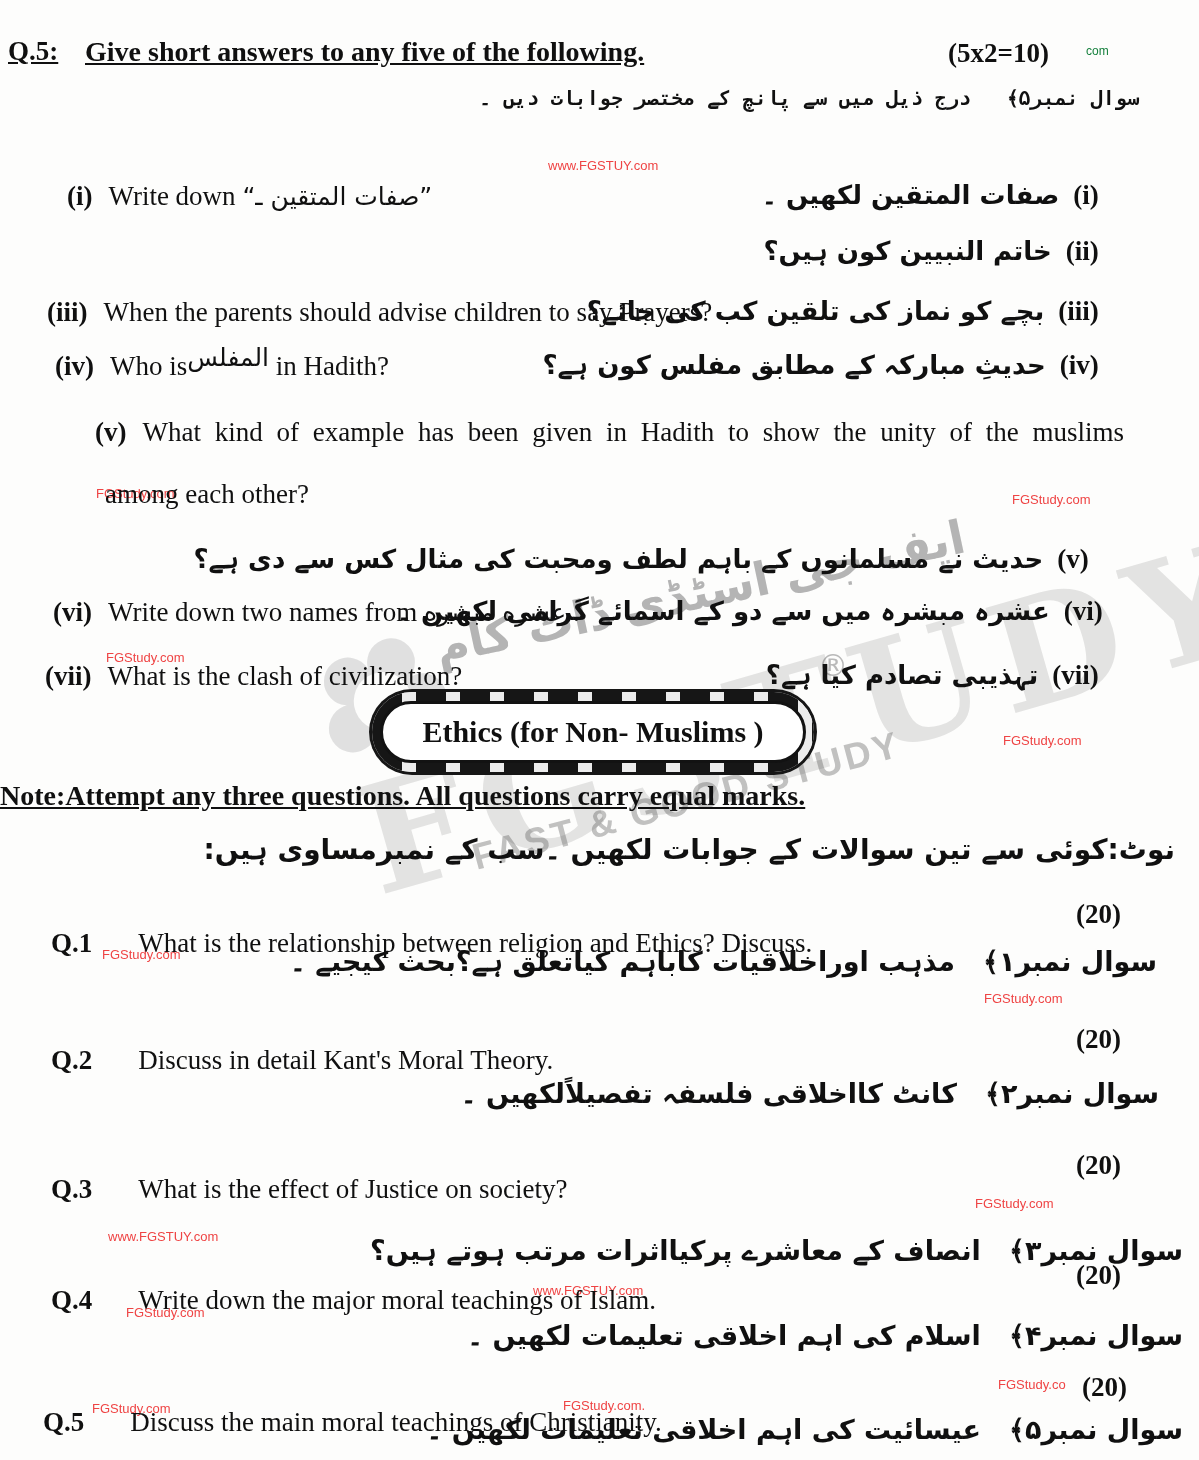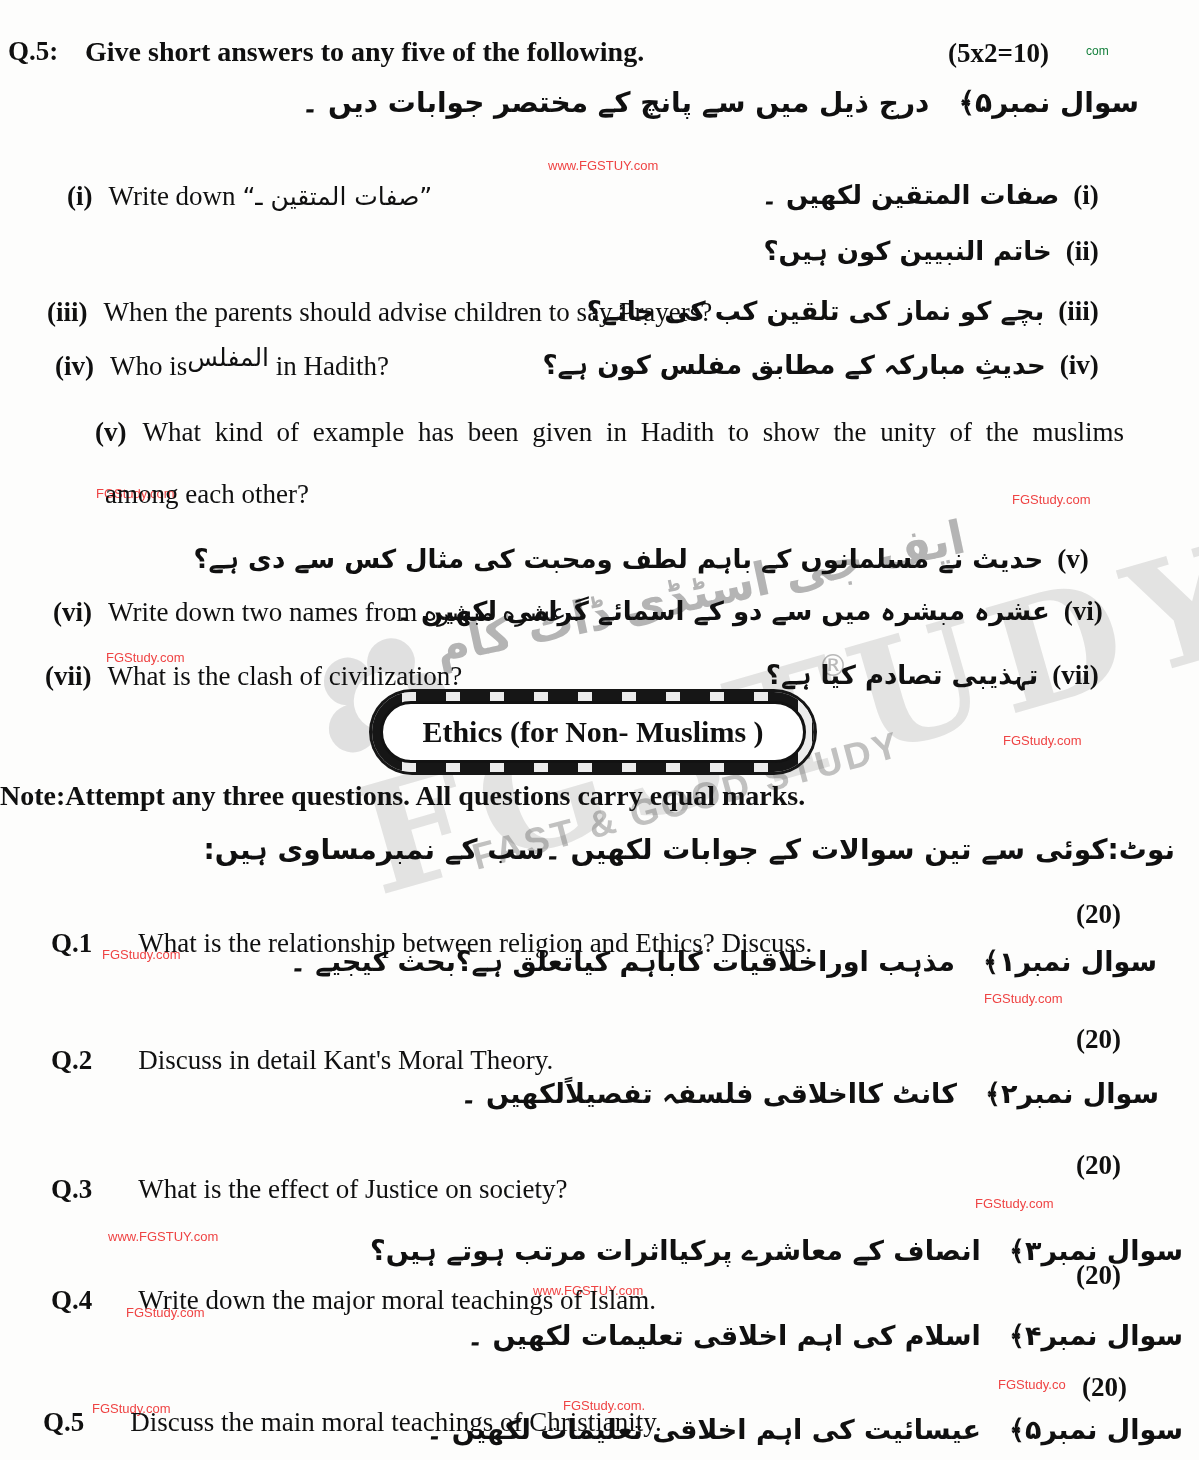--- a/index.html
+++ b/index.html
@@ -14,21 +14,21 @@
   .wm-tagline{font:bold 37px "Liberation Sans",sans-serif;color:rgba(80,80,80,0.35);
           letter-spacing:3px;transform:rotate(-15deg);transform-origin:left top;}
   .wm-urdu{font:bold 46px "DejaVu Sans",sans-serif;color:#b4b4b4;direction:rtl;
           transform:rotate(-12deg);transform-origin:left top;}
   .wm-reg{font:30px "DejaVu Sans",sans-serif;color:#b9b9b9;}
   .wm-flower{font:170px "DejaVu Sans",sans-serif;color:#e0e0e0;transform:rotate(12deg);}
   .wm-frag{z-index:1;}
   
   .abs{position:absolute;z-index:2;}
   .en-line{font-size:27px;white-space:pre;}
-  .bold{font-weight:bold;}
+  .bold{font-weight:bold;text-decoration:underline;}
   .no{font-weight:bold;margin-right:16px;}
   .ar{font-family:"DejaVu Sans",sans-serif;font-size:25px;}
   .raised{position:relative;top:-9px;}
   .ur-line{direction:rtl;font:bold 26px "DejaVu Sans",sans-serif;white-space:pre;}
   .ur-line .no{font-family:"Liberation Serif",serif;font-size:27px;margin-right:0;margin-left:14px;}
   .ur-q{direction:rtl;font:bold 27px "DejaVu Sans",sans-serif;white-space:pre;}
   .marks{font-weight:bold;font-size:27px;white-space:pre;}
   .justified{word-spacing:7px;}
   
   .ethics-box{left:372px;top:692px;width:442px;height:80px;border-radius:44px;
@@ -61,21 +61,21 @@
   <div class="wm wm-small" style="left:108px;top:1229px;">www.FGSTUY.com</div>
   <div class="wm wm-small" style="left:533px;top:1283px;">www.FGSTUY.com</div>
   <div class="wm wm-small" style="left:126px;top:1305px;">FGStudy.com</div>
   <div class="wm wm-small" style="left:998px;top:1377px;">FGStudy.co</div>
   <div class="wm wm-small" style="left:563px;top:1398px;">FGStudy.com.</div>
   <div class="wm wm-small" style="left:92px;top:1401px;">FGStudy.com</div>
 
   <div class="abs en-line bold" style="left:8px;top:36px;">Q.5:</div>
   <div class="abs en-line bold" style="left:85px;top:36px;font-size:28px;">Give short answers to any five of the following.</div>
   <div class="abs marks" style="left:948px;top:38px;">(5x2=10)</div>
-  <div class="abs ur-q" style="right:60px;top:86px;font-size:28px;">سوال نمبر۵﴾   درج ذیل میں سے پانچ کے مختصر جوابات دیں ۔</div>
+  <div class="abs ur-q" style="right:60px;top:86px;font-size:20px;font-family:Liberation Mono, monospace;">سوال نمبر۵﴾   درج ذیل میں سے پانچ کے مختصر جوابات دیں ۔</div>
 
   <div class="abs en-line" style="left:40px;top:150px;">
     <span class="no">(i)</span><span>Write down </span><span class="ar">“صفات المتقين ـ”</span><span></span>
   </div>
   <div class="abs ur-line" style="right:64px;top:150px;">
     <span class="no">(i)</span><span>صفات المتقین لکھیں ۔</span>
   </div>
 
   <div class="abs ur-line" style="right:64px;top:206px;">
     <span class="no">(ii)</span><span>خاتم النبیین کون ہیں؟</span>

